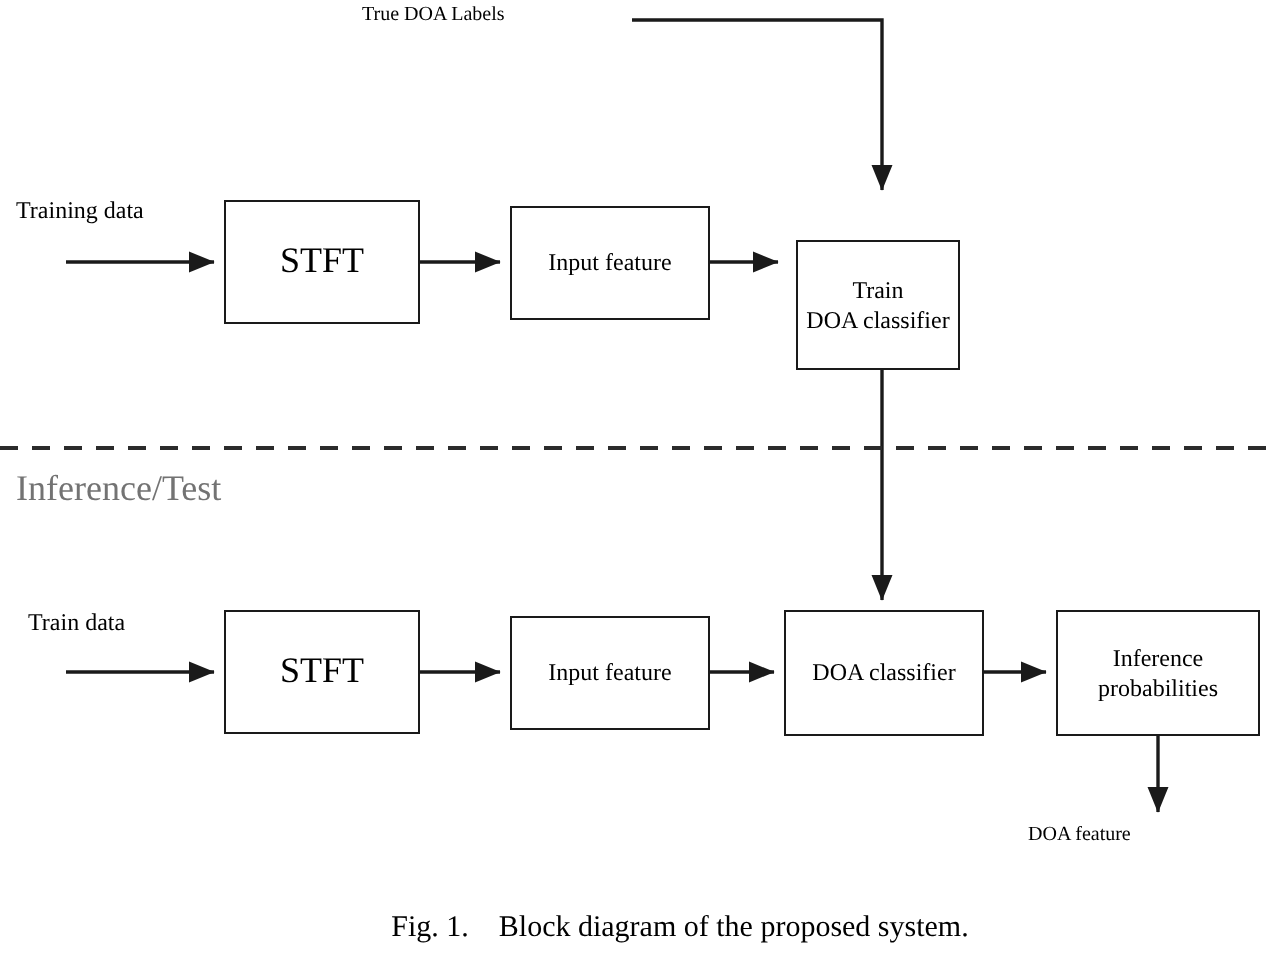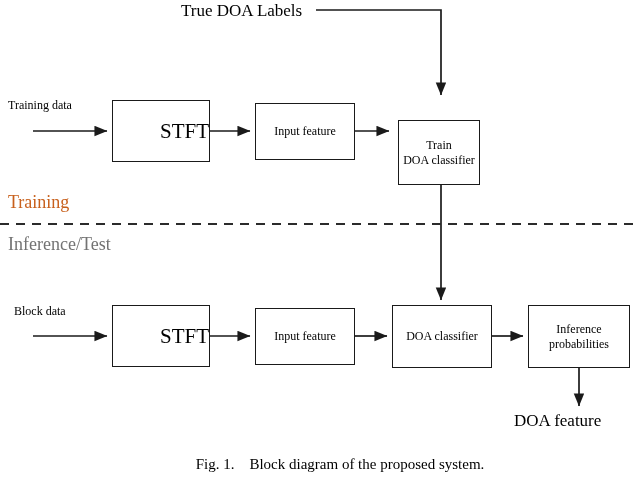--- a/index.html
+++ b/index.html
@@ -53,22 +53,22 @@
     font-style: normal;
   }
   .caption {
     position: absolute;
     left: 0;
     width: 640px;
     text-align: center;
     white-space: pre;
   }
   
-  .fs-big   { font-size: 21px; text-align: right; }
-  .fs-mid   { font-size: 17px; }
+  .fs-big   { font-size: 18px; }
+  .fs-mid   { font-size: 10px; }
   .fs-small { font-size: 12px; font-family: Liberation Serif, serif; }
   .fs-sect  { font-size: 18px; }
   .fs-cap   { font-size: 15px; }
 </style>
 </head>
 <body>
 
 <div id="figure-root">
 
   <svg class="wires" viewBox="0 0 640 483">
@@ -111,25 +111,24 @@
 
   <div class="box fs-small" style="left:255px; top:103px; width:100px; height:57px;">
     <span class="box-label">Input feature</span>
   </div>
 
   <div class="box fs-small" style="left:398px; top:100px; width:82px; height:65px;margin-top:20px;">
     <span class="box-label">Train
 DOA classifier</span>
   </div>
 
-  <div class="sect-label fs-sect" style="left:8px; top:192px; color:#c8601c;">Training</div>
 
   <div class="sect-label fs-sect" style="left:8px; top:234px; color:#737373;">Inference/Test</div>
 
-  <div class="free-label fs-small" style="left:14px; top:305px;">Block data</div>
+  <div class="free-label fs-small" style="left:14px; top:305px;">Train data</div>
 
   <div class="box fs-big" style="left:112px; top:305px; width:98px; height:62px;">
     <span class="box-label">STFT</span>
   </div>
 
   <div class="box fs-small" style="left:255px; top:308px; width:100px; height:57px;">
     <span class="box-label">Input feature</span>
   </div>
 
   <div class="box fs-small" style="left:392px; top:305px; width:100px; height:63px;">

